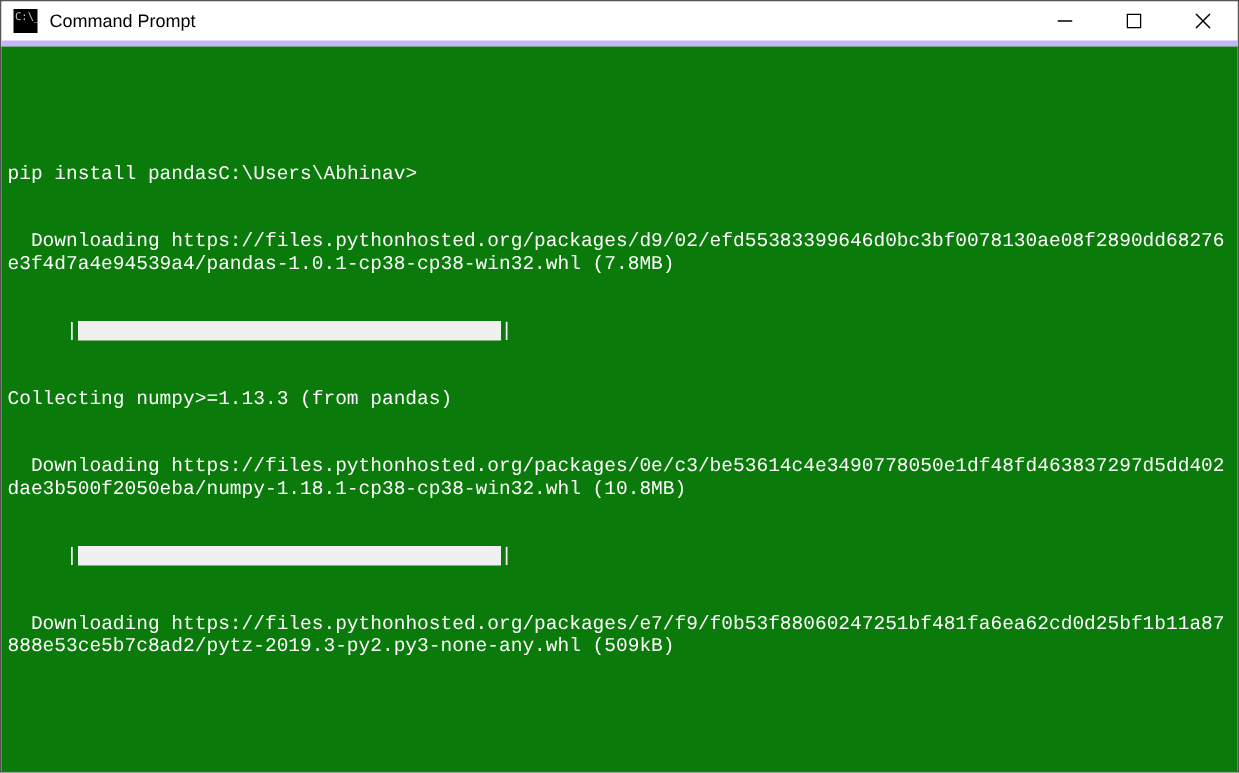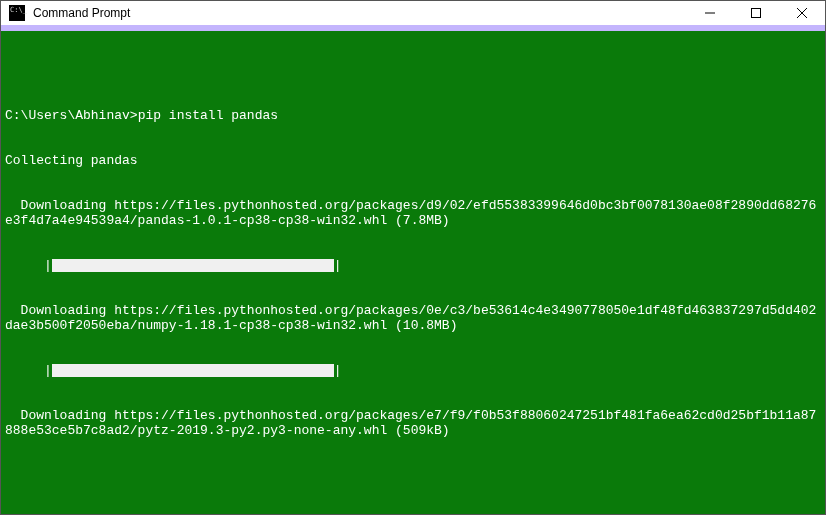--- a/index.html
+++ b/index.html
@@ -16,21 +16,21 @@
       border: 1px solid #555;
       display: flex;
       flex-direction: column;
       background: #fff;
     }
     .titlebar {
       height: 30px;
       background: #fff;
       display: flex;
       align-items: center;
-      border-bottom: 6px solid #c4b5fd;
+      border-bottom: 4px solid #c4b5fd;
       flex-shrink: 0;
     }
     .titlebar-icon {
       width: 16px;
       height: 16px;
       margin: 0 8px;
       background: #000;
       position: relative;
     }
     .titlebar-icon::before {
@@ -115,24 +115,24 @@
       <div class="titlebar-btn close">
         <svg viewBox="0 0 10 10">
             <line x1="0" y1="0" x2="10" y2="10" stroke="#000" stroke-width="1"></line>
             <line x1="10" y1="0" x2="0" y2="10" stroke="#000" stroke-width="1"></line>
           </svg>
       </div>
     </div>
   </div>
   <div class="terminal">
     <div class="blank"></div>
-    <div class="line prompt-line"><span>C:\Users\Abhinav&gt;</span><span>pip install pandas</span></div>
-    <div class="line">Collecting pandas</div>
+    <div class="line prompt-line"><span>pip install pandas</span><span>C:\Users\Abhinav&gt;</span></div>
     <div class="line">  Downloading https://files.pythonhosted.org/packages/d9/02/efd55383399646d0bc3bf0078130ae08f2890dd68276e3f4d7a4e94539a4/pandas-1.0.1-cp38-cp38-win32.whl (7.8MB)</div>
     <div class="progress-line"><span class="progress-spacer">     |</span><span class="progress-bar"></span><span class="progress-bar-edge">|</span></div>
+    <div class="line">Collecting numpy&gt;=1.13.3 (from pandas)</div>
     <div class="line">  Downloading https://files.pythonhosted.org/packages/0e/c3/be53614c4e3490778050e1df48fd463837297d5dd402dae3b500f2050eba/numpy-1.18.1-cp38-cp38-win32.whl (10.8MB)</div>
     <div class="progress-line"><span class="progress-spacer">     |</span><span class="progress-bar"></span><span class="progress-bar-edge">|</span></div>
     <div class="line">  Downloading https://files.pythonhosted.org/packages/e7/f9/f0b53f88060247251bf481fa6ea62cd0d25bf1b11a87888e53ce5b7c8ad2/pytz-2019.3-py2.py3-none-any.whl (509kB)</div>
     
     
     
     
     
     
     

